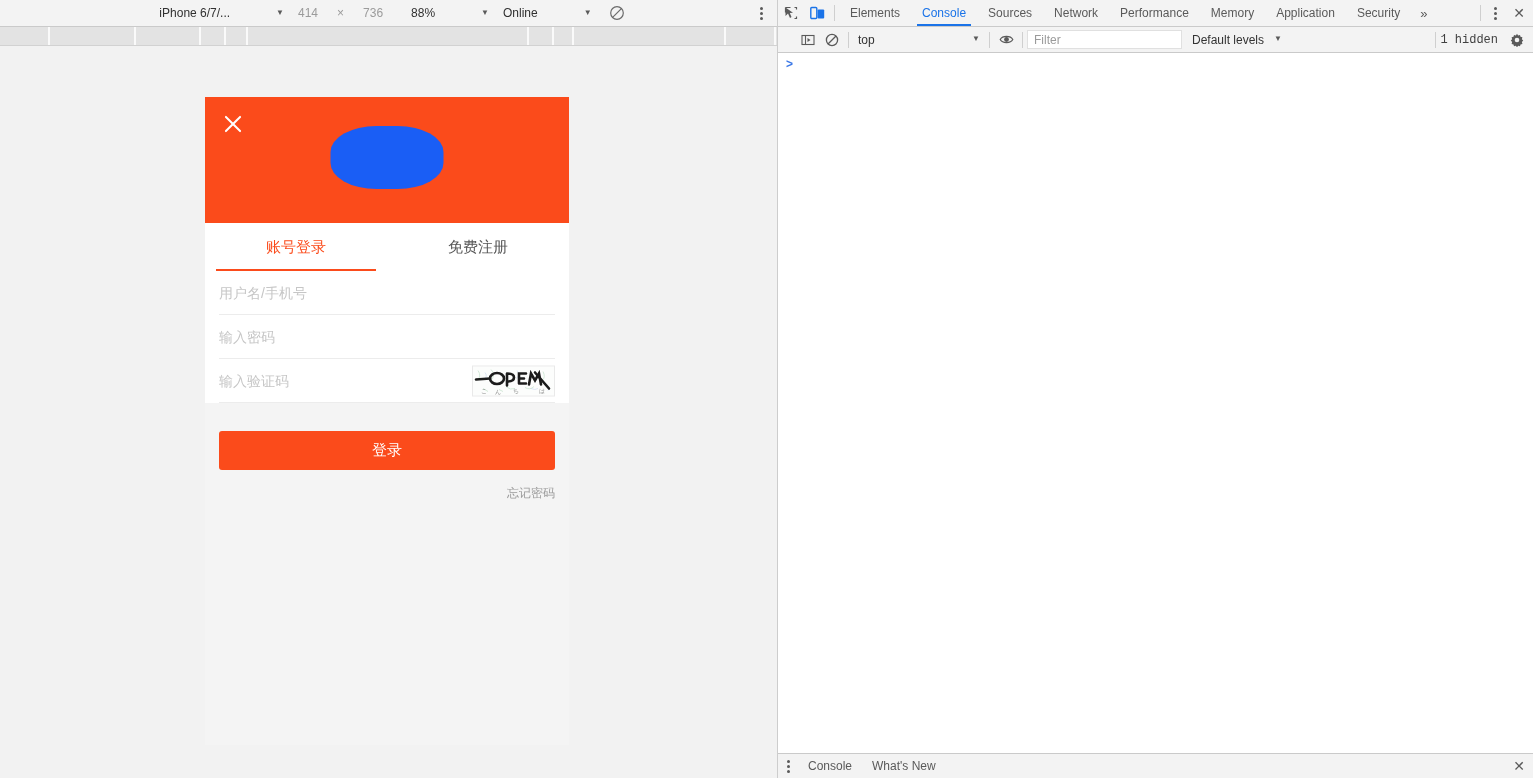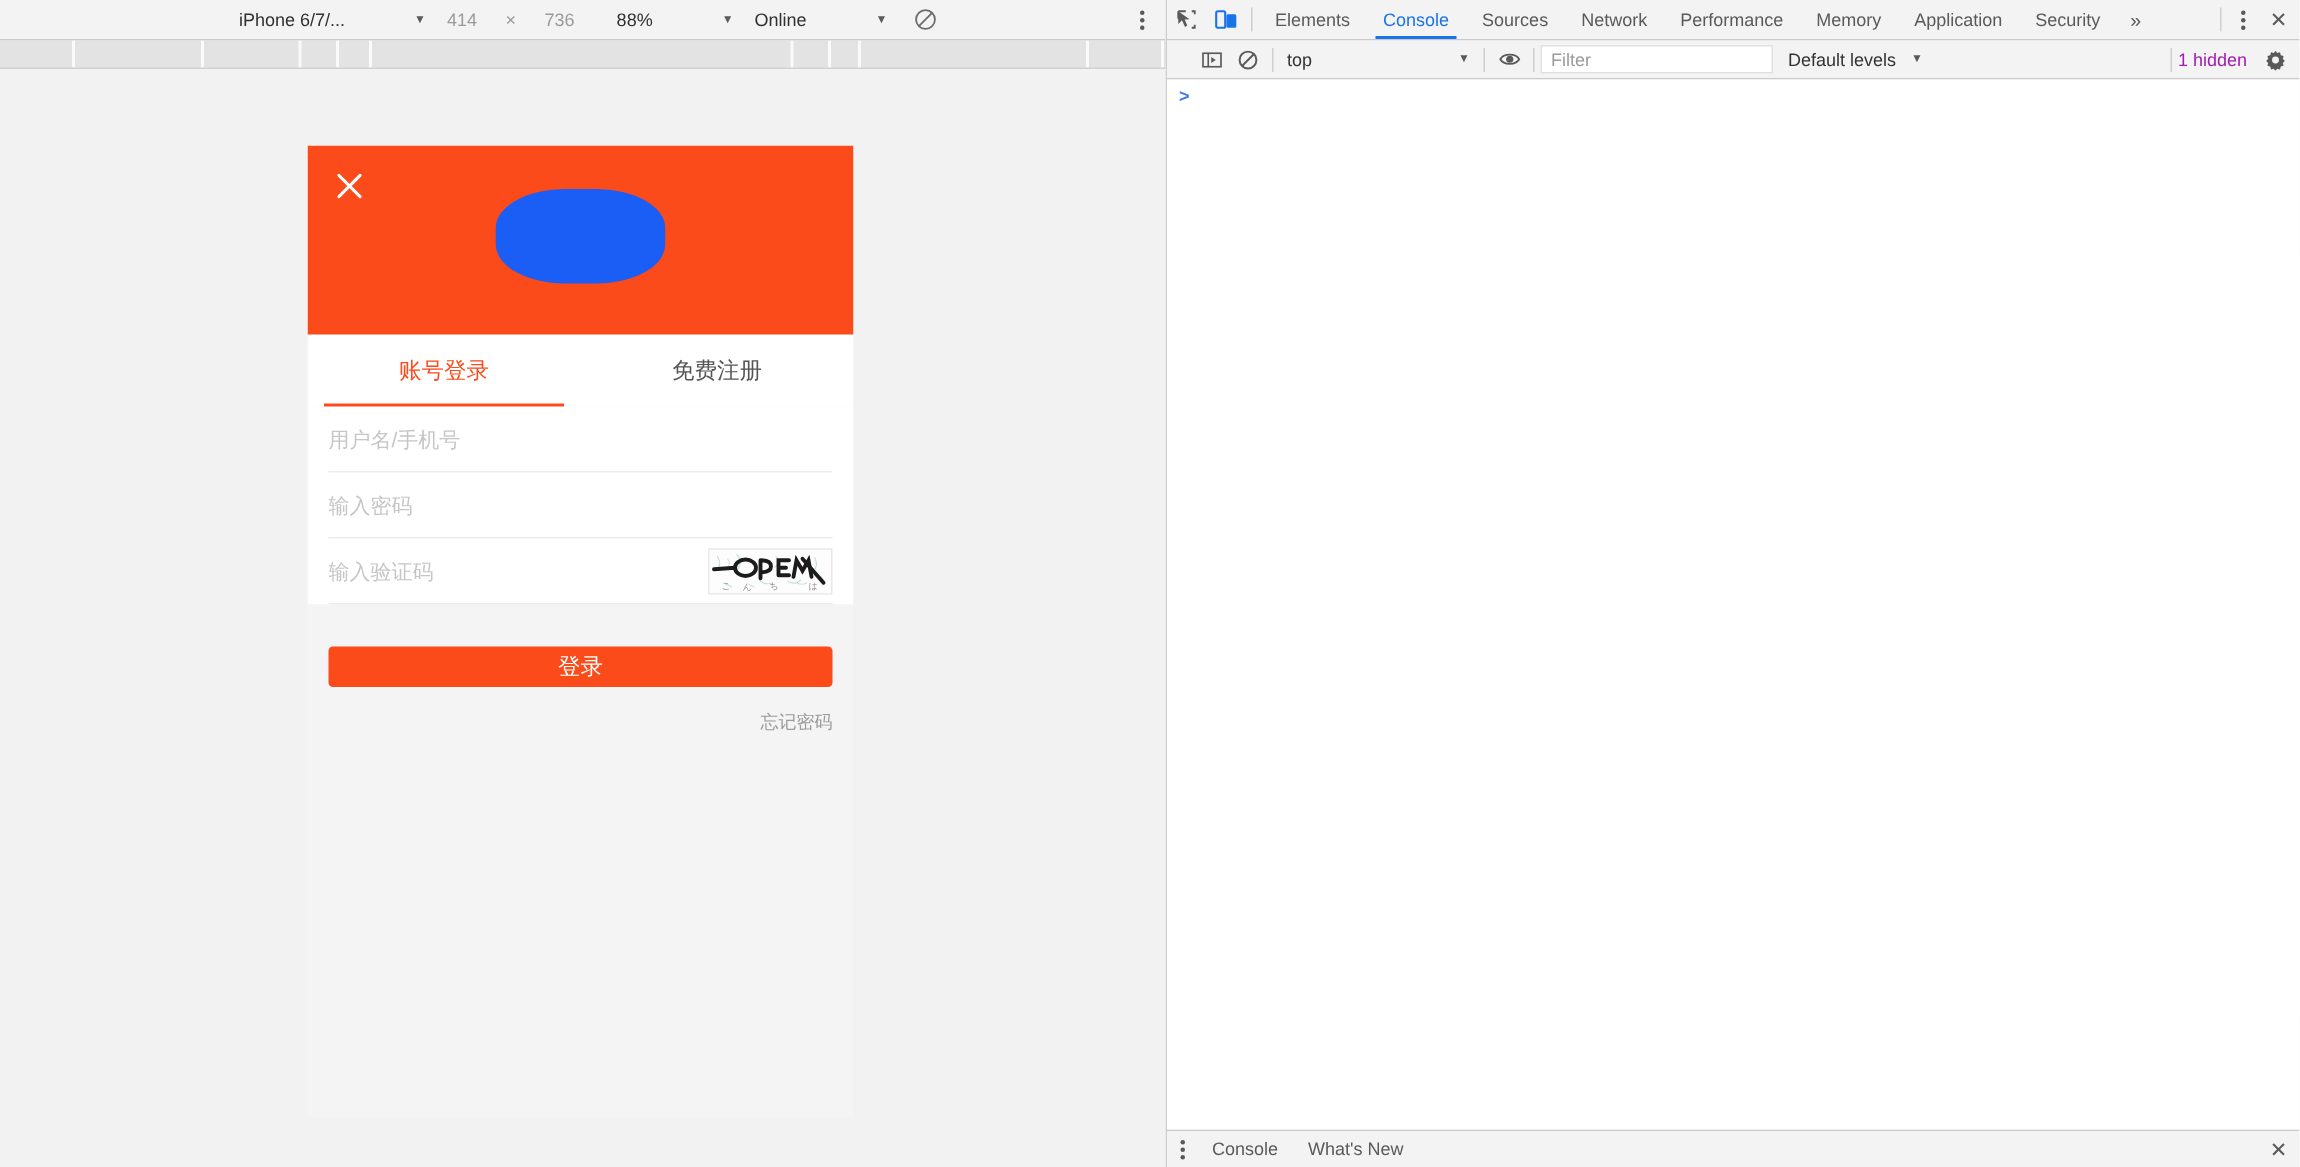--- a/index.html
+++ b/index.html
@@ -141,21 +141,21 @@
     width: 83px; height: 31px;
     border: 1px solid #e9e9e9;
     background: #fdfdfd;
     overflow: hidden;
     cursor: pointer;
   }
   .captcha-img svg { display: block; }
 
   .form-bottom { background: #f4f4f4; padding: 28px 14px 0 14px; }
   .login-btn {
-    display: block; width: 100%; height: 27px;
+    display: block; width: 100%; height: 39px;
     background: #fb4b1b; color: #ffffff;
     border: none; border-radius: 3px;
     font-size: 15px;
     font-family: Liberation Mono, monospace;
     cursor: pointer;
   }
   .forgot {
     text-align: right;
     margin-top: 15px;
     font-size: 12px;
@@ -225,21 +225,21 @@
     font-size: 12px; color: #333;
     padding: 0 6px;
     outline: none;
     font-family: "Liberation Sans", "DejaVu Sans", sans-serif;
   }
   .filter-input::placeholder { color: #9b9b9b; }
   .levels {
     display: flex; align-items: center; gap: 5px;
     margin-left: 10px; font-size: 12px; color: #333; cursor: pointer;
   }
-  .hidden-count { font-size: 12px; color: #a21caf; margin-right: 8px; white-space: nowrap; }
+  .hidden-count { font-size: 12px; color: #404040; margin-right: 8px; white-space: nowrap; font-family: Liberation Mono, monospace; }
   .gear { width: 22px; display: flex; align-items: center; justify-content: center; margin-right: 5px; cursor: pointer;}
 
   .console-body {
     flex: 1;
     background: #ffffff;
     position: relative;
     overflow: hidden;
   }
   .prompt-row {
     display: flex; align-items: flex-start;

